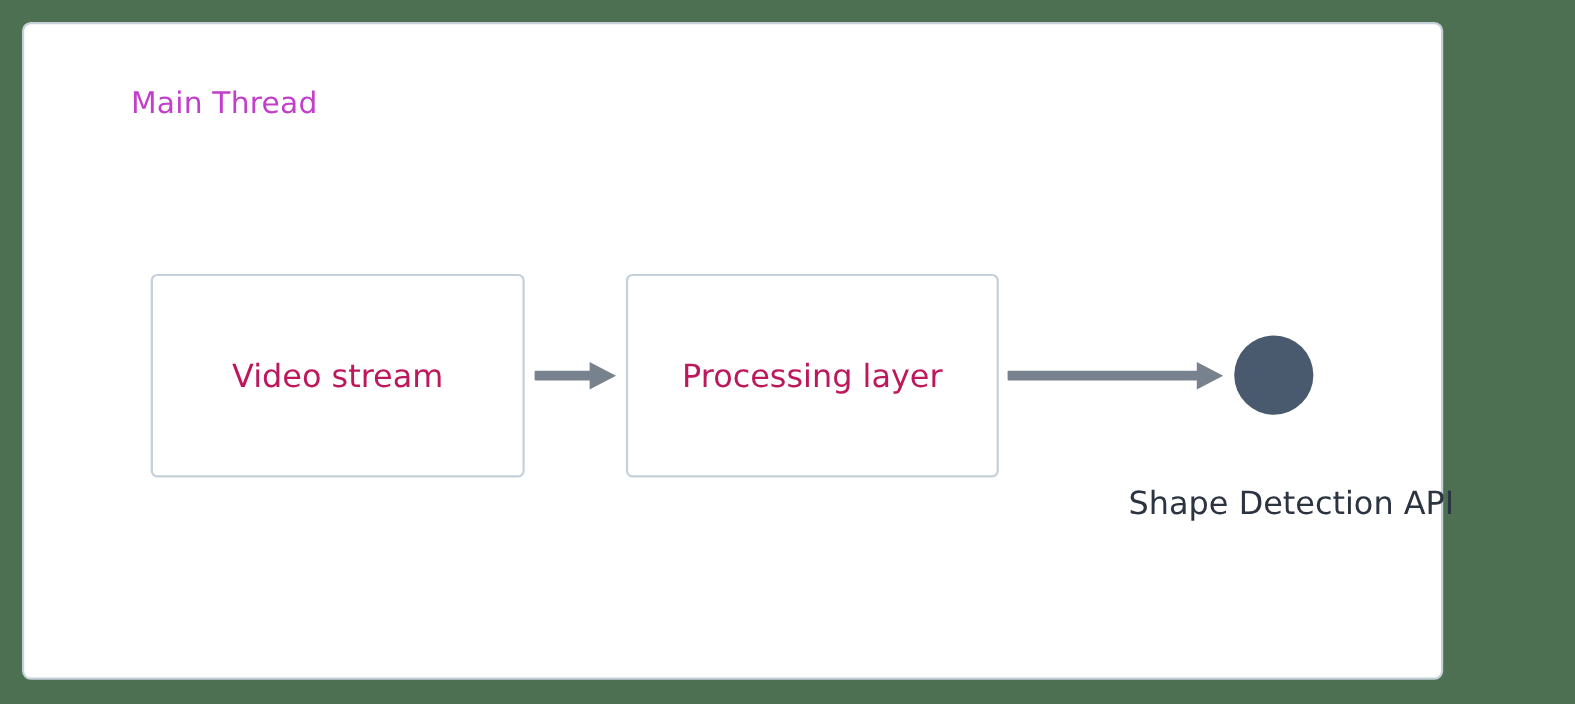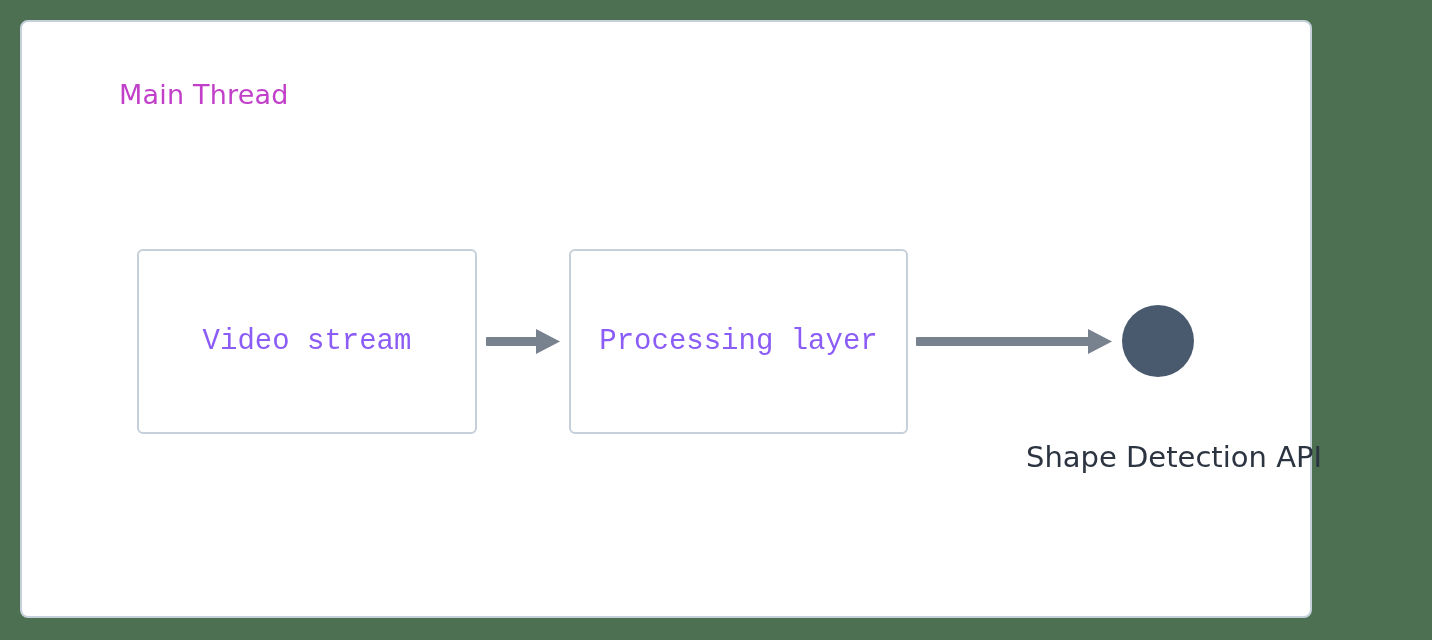--- a/index.html
+++ b/index.html
@@ -53,23 +53,22 @@
     background: #ffffff;
     border: 2px solid #c5d0da;
     border-radius: 6px;
     display: flex;
     align-items: center;
     justify-content: center;
   }
   .node-box .node-label {
     font-size: 29px;
     line-height: 36px;
-    color: #8b5cf6;
+    color: #be185d;
     white-space: nowrap;
-    font-family: Liberation Mono, monospace;
   }
 
   #box-video {
     left: 115px;
     top: 227px;
     width: 340px;
     height: 185px;
   }
   #box-processing {
     left: 547px;

